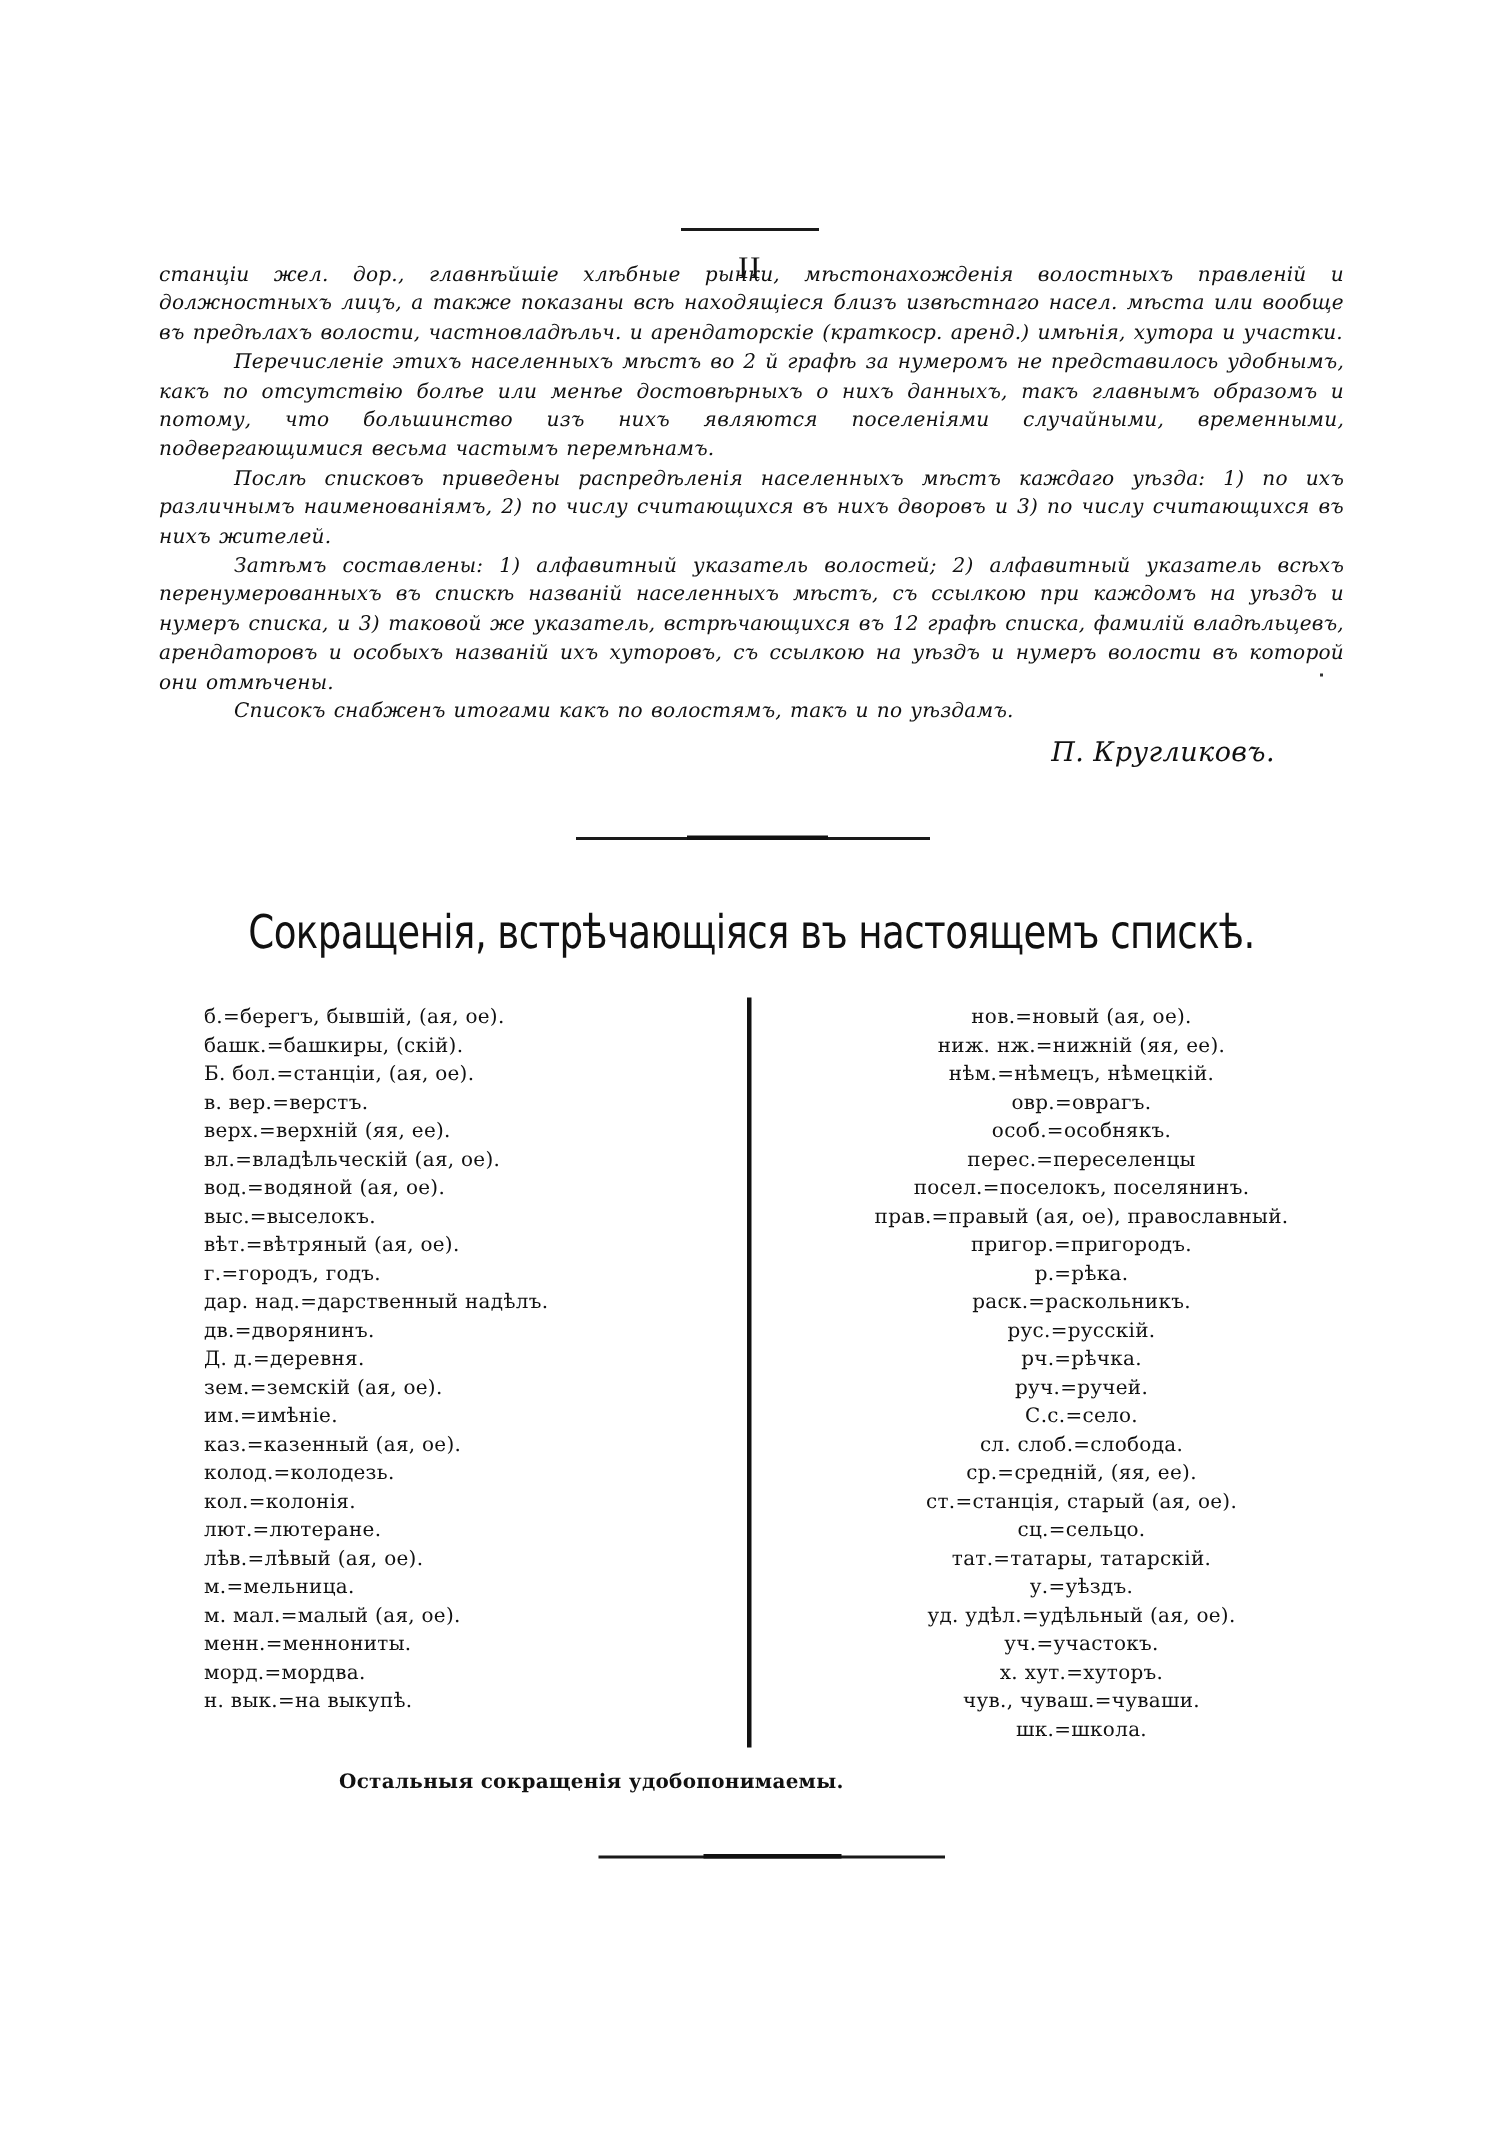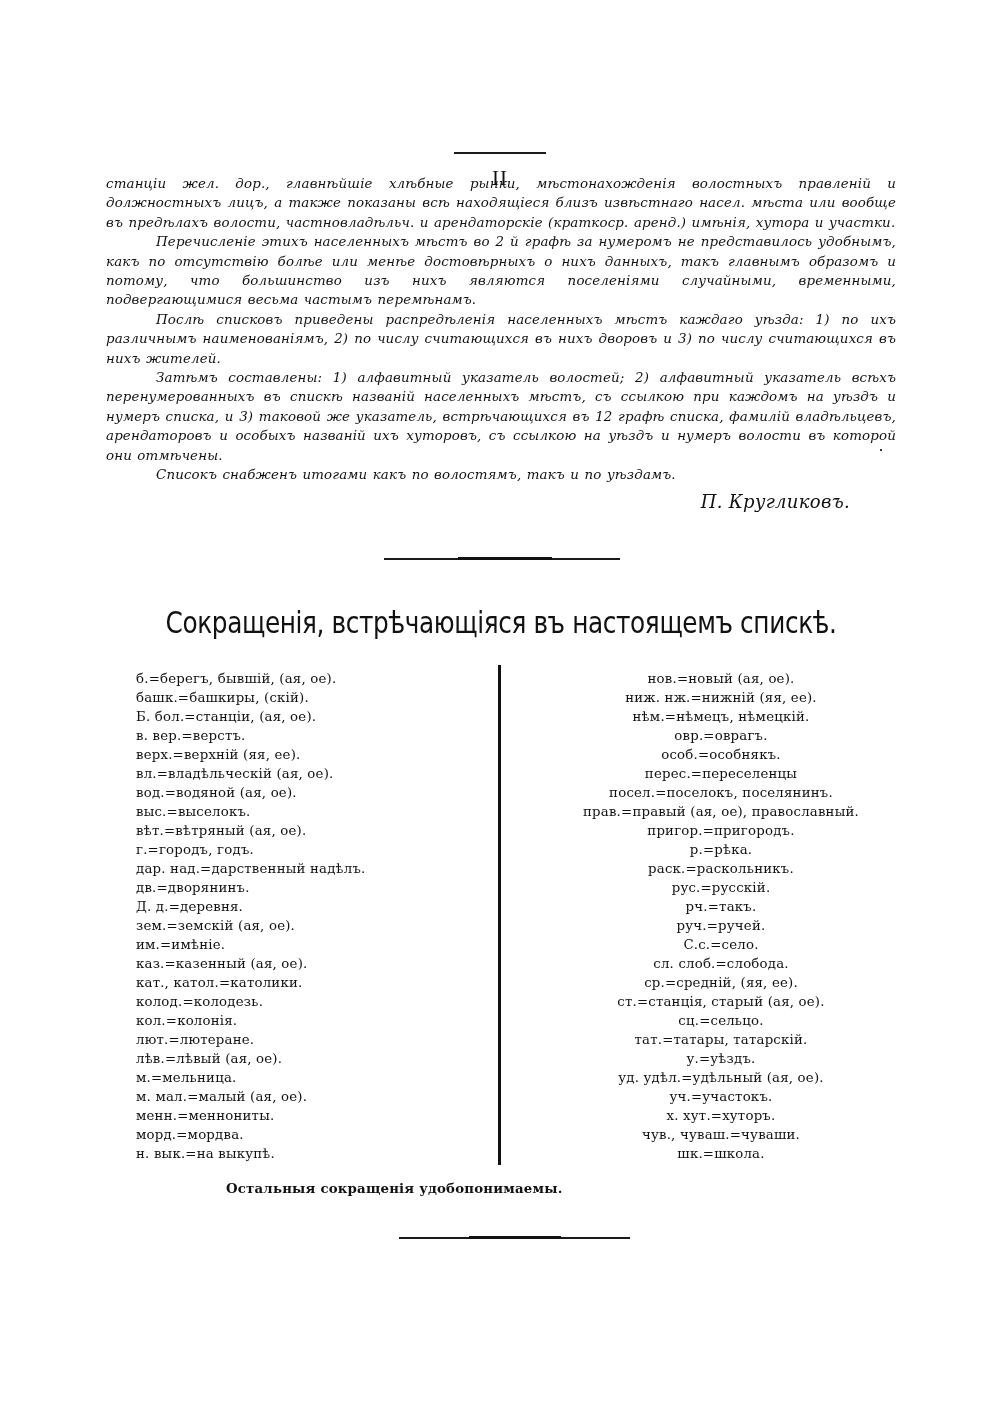--- a/index.html
+++ b/index.html
@@ -169,21 +169,20 @@
     <div class="entry">вод.=водяной (ая, ое).</div>
     <div class="entry">выс.=выселокъ.</div>
     <div class="entry">вѣт.=вѣтряный (ая, ое).</div>
     <div class="entry">г.=городъ, годъ.</div>
     <div class="entry">дар. над.=дарственный надѣлъ.</div>
     <div class="entry">дв.=дворянинъ.</div>
     <div class="entry">Д. д.=деревня.</div>
     <div class="entry">зем.=земскій (ая, ое).</div>
     <div class="entry">им.=имѣніе.</div>
     <div class="entry">каз.=казенный (ая, ое).</div>
-    <div class="entry">кат., катол.=католики.</div>
     <div class="entry">колод.=колодезь.</div>
     <div class="entry">кол.=колонія.</div>
     <div class="entry">лют.=лютеране.</div>
     <div class="entry">лѣв.=лѣвый (ая, ое).</div>
     <div class="entry">м.=мельница.</div>
     <div class="entry">м. мал.=малый (ая, ое).</div>
     <div class="entry">менн.=меннониты.</div>
     <div class="entry">морд.=мордва.</div>
     <div class="entry">н. вык.=на выкупѣ.</div>
   </div>
@@ -194,21 +193,21 @@
     <div class="entry">нѣм.=нѣмецъ, нѣмецкій.</div>
     <div class="entry">овр.=оврагъ.</div>
     <div class="entry">особ.=особнякъ.</div>
     <div class="entry">перес.=переселенцы</div>
     <div class="entry">посел.=поселокъ, поселянинъ.</div>
     <div class="entry">прав.=правый (ая, ое), православный.</div>
     <div class="entry">пригор.=пригородъ.</div>
     <div class="entry">р.=рѣка.</div>
     <div class="entry">раск.=раскольникъ.</div>
     <div class="entry">рус.=русскій.</div>
-    <div class="entry">рч.=такъ.</div>
+    <div class="entry">рч.=рѣчка.</div>
     <div class="entry">руч.=ручей.</div>
     <div class="entry">С.с.=село.</div>
     <div class="entry">сл. слоб.=слобода.</div>
     <div class="entry">ср.=средній, (яя, ее).</div>
     <div class="entry">ст.=станція, старый (ая, ое).</div>
     <div class="entry">сц.=сельцо.</div>
     <div class="entry">тат.=татары, татарскій.</div>
     <div class="entry">у.=уѣздъ.</div>
     <div class="entry">уд. удѣл.=удѣльный (ая, ое).</div>
     <div class="entry">уч.=участокъ.</div>

